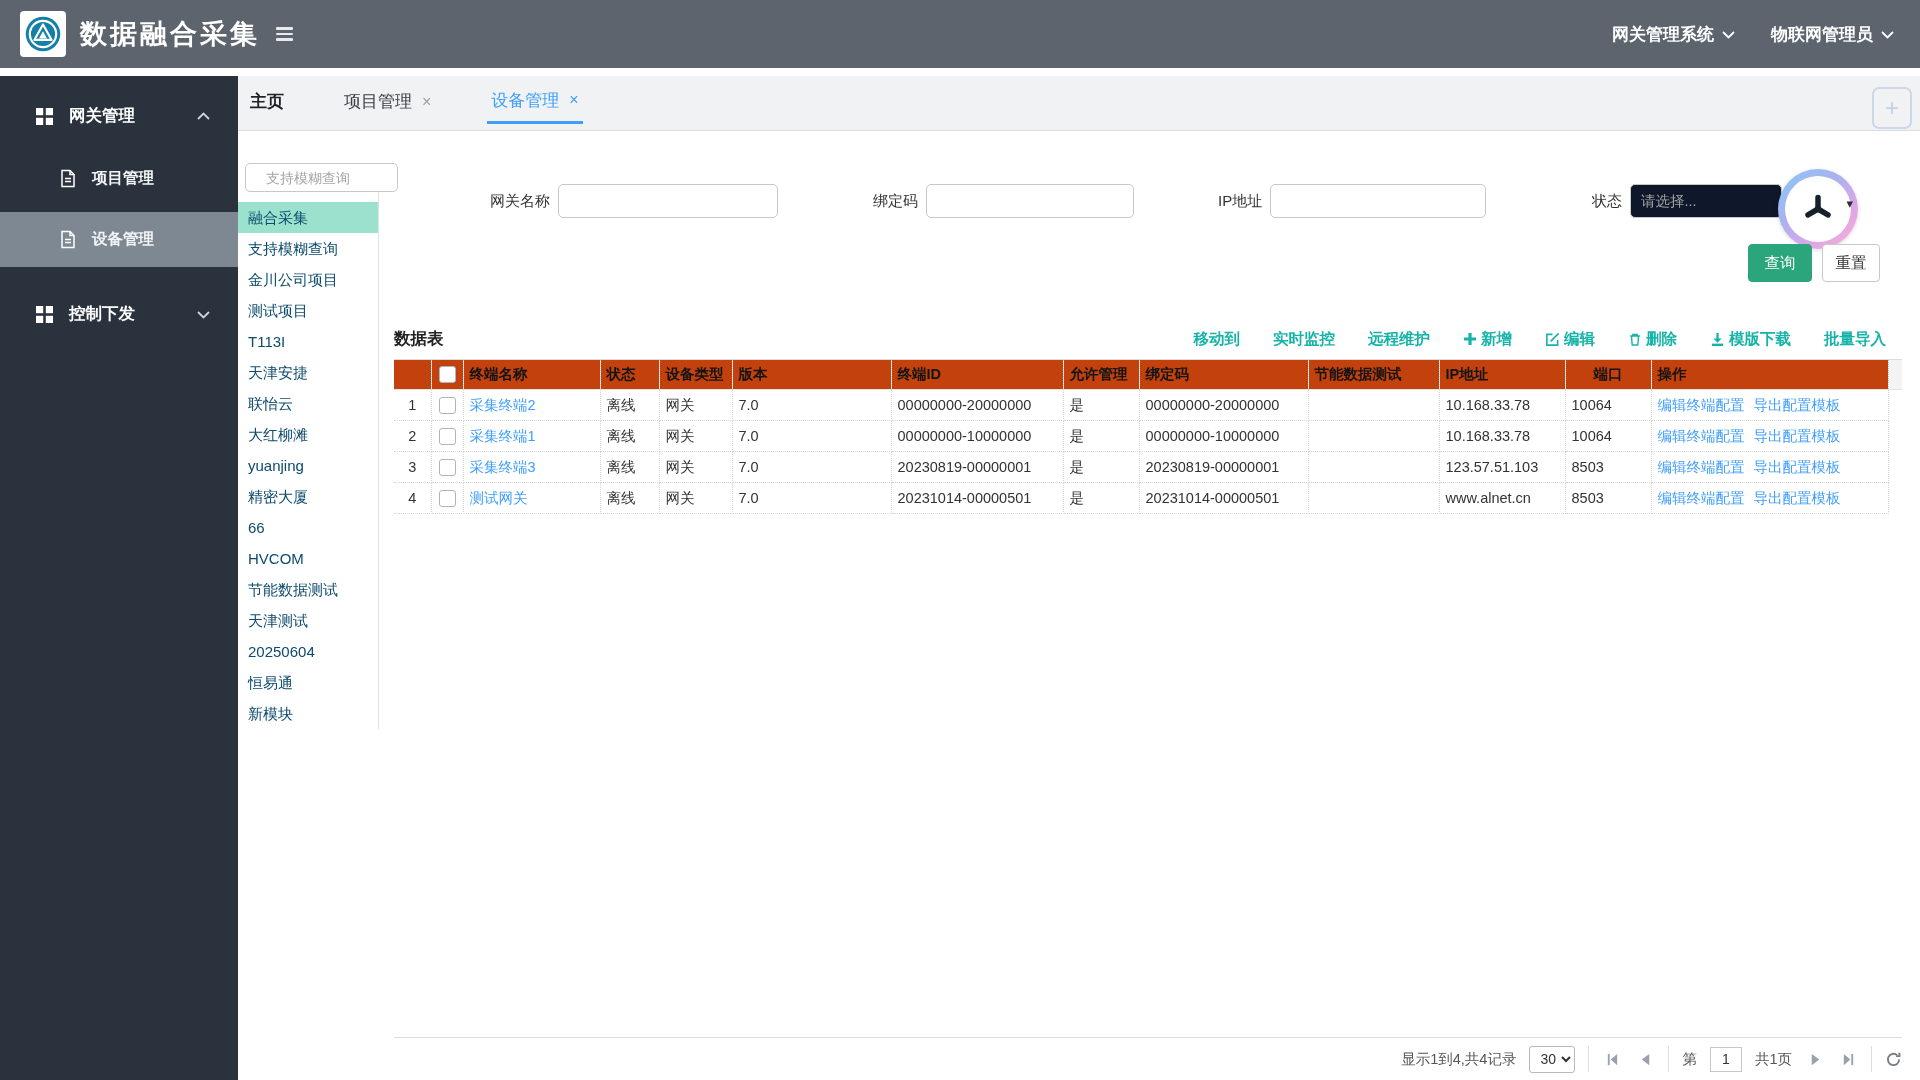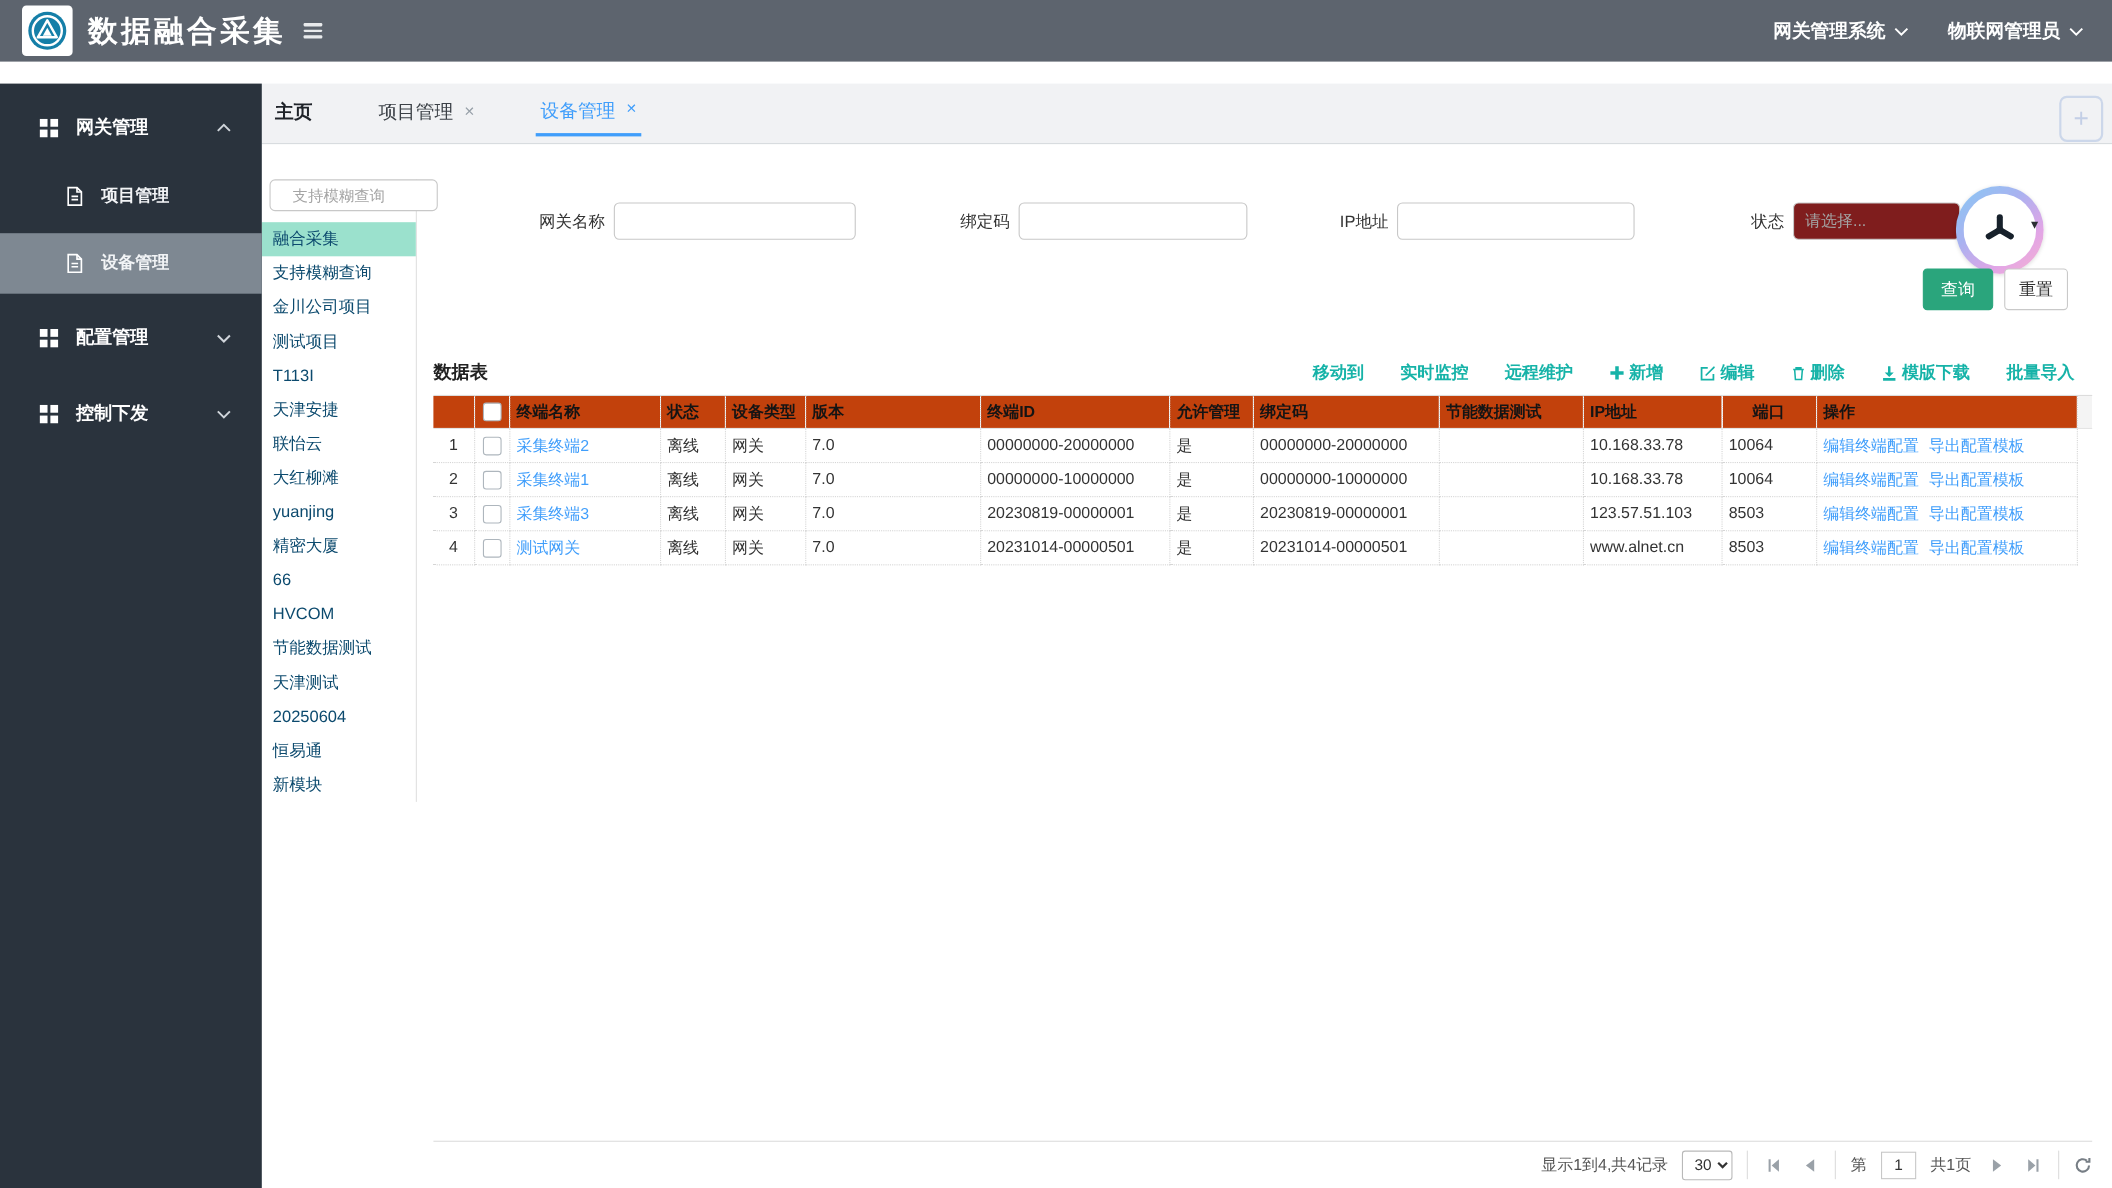--- a/index.html
+++ b/index.html
@@ -2,21 +2,21 @@
 <html style="--header-bg: #5d646e; --sidebar-bg: #2a333d; --sidebar-sel: #7e8892; --teal: #16b3a8; --mint: #9be1cd; --blue: #409efb; --green: #2aa57c;"><head>
 <meta charset="utf-8">
 <style>
   html,body{margin:0;padding:0;width:1920px;height:1080px;overflow:hidden;
     font-family:"Liberation Sans","DejaVu Sans",sans-serif;background:#fff;position:relative;}
   :root{
     --header-bg:#5d646e; --sidebar-bg:#2a333d; --sidebar-sel:#7e8892;
     --teal:#16b3a8; --mint:#9be1cd; --blue:#409efb; --green:#2aa57c;
   }
   
-  .header{position:absolute;top:0;left:0;width:1920px;height:56px;background:var(--header-bg);
+  .header{position:absolute;top:0;left:0;width:1920px;height:68px;background:var(--header-bg);
     display:flex;align-items:center;z-index:5;}
   .logo{width:46px;height:46px;background:#fff;border-radius:4px;margin-left:20px;
     display:flex;align-items:center;justify-content:center;flex:none;}
   .app-title{color:#fff;font-size:27px;font-weight:bold;margin-left:14px;letter-spacing:3px;white-space:nowrap;}
   .hamburger{margin-left:16px;display:flex;flex-direction:column;gap:3px;cursor:pointer;}
   .hamburger i{display:block;width:17px;height:2.5px;background:#e8eaec;border-radius:1px;}
   .header-right{margin-left:auto;margin-right:26px;display:flex;gap:36px;align-items:center;}
   .hdr-drop{color:#fff;font-weight:bold;font-size:17px;display:flex;align-items:center;gap:8px;cursor:pointer;white-space:nowrap;}
   
   .sidebar{position:absolute;top:76px;left:0;width:238px;bottom:0;background:var(--sidebar-bg);z-index:4;}
@@ -49,21 +49,21 @@
   .proj-search::placeholder{color:#a5a5a5;}
   .project-list{margin-top:10px;}
   .list-item{height:31px;line-height:31px;padding-left:10px;font-size:15px;color:#0c4a6e;cursor:pointer;
     white-space:nowrap;overflow:hidden;}
   .list-item.selected{background:var(--mint);}
   
   .f-group{position:absolute;top:53px;display:flex;align-items:center;}
   .f-label{font-size:15px;color:#333;margin-right:8px;white-space:nowrap;}
   .f-input{height:34px;border:1px solid #c8c8c8;border-radius:5px;padding:0 10px;font-size:14px;
     box-sizing:border-box;outline:none;color:#333;}
-  .status-select{height:34px;width:152px;border:1px solid #c8c8c8;border-radius:5px;background:#7f1d1d;
+  .status-select{height:34px;width:152px;border:1px solid #c8c8c8;border-radius:5px;background:#0f172a;
     -webkit-appearance:none;appearance:none;padding:0 10px;font-size:14.5px;color:#a3a3a3;outline:none;}
   .widget{position:absolute;left:1540px;top:38px;width:66px;height:66px;border-radius:50%;
     border:7px solid transparent;cursor:pointer;
     background:linear-gradient(#fff,#fff) padding-box,
                linear-gradient(140deg,#86c9f4 0%,#a9b2f0 38%,#e2a5e6 72%,#f7b3cf 100%) border-box;
     display:flex;align-items:center;justify-content:center;box-shadow:0 1px 4px rgba(0,0,0,.15);}
   .widget-caret{position:absolute;right:-2px;top:20px;font-size:13px;color:#2b2f33;}
   .btn{position:absolute;top:113px;height:38px;border-radius:4px;font-size:15.5px;cursor:pointer;
     display:flex;align-items:center;justify-content:center;box-sizing:border-box;}
   .btn-query{left:1510px;width:64px;background:var(--green);color:#fff;border:1px solid var(--green);}
@@ -157,34 +157,20 @@
       </svg>
     <span class="lbl">项目管理</span>
   </div>
   <div class="side-sub selected" style="margin-top:14px;">
     <svg width="16" height="19" viewBox="0 0 16 19" fill="none" stroke="#fff" stroke-width="1.5">
         <path d="M2 1.5h8l4 4v12H2z"></path>
         <path d="M10 1.5v4h4"></path>
         <path d="M5 9.5h6M5 12.5h6"></path>
       </svg>
     <span class="lbl">设备管理</span>
-  </div>
-  <div class="side-item" style="margin-top:18px;">
-    <svg width="17" height="17" viewBox="0 0 17 17" fill="#fff">
-        <rect x="0" y="0" width="7.2" height="7.2"></rect>
-        <rect x="9.8" y="0" width="7.2" height="7.2"></rect>
-        <rect x="0" y="9.8" width="7.2" height="7.2"></rect>
-        <rect x="9.8" y="9.8" width="7.2" height="7.2"></rect>
-      </svg>
-    <span class="lbl">配置管理</span>
-    <span class="chev">
-        <svg width="13" height="9" viewBox="0 0 13 9">
-          <polyline points="1,2 6.5,7.5 12,2" fill="none" stroke="#cfd4da" stroke-width="1.8"></polyline>
-        </svg>
-      </span>
   </div>
   <div class="side-item" style="margin-top:25px;">
     <svg width="17" height="17" viewBox="0 0 17 17" fill="#fff">
         <rect x="0" y="0" width="7.2" height="7.2"></rect>
         <rect x="9.8" y="0" width="7.2" height="7.2"></rect>
         <rect x="0" y="9.8" width="7.2" height="7.2"></rect>
         <rect x="9.8" y="9.8" width="7.2" height="7.2"></rect>
       </svg>
     <span class="lbl">控制下发</span>
     <span class="chev">

